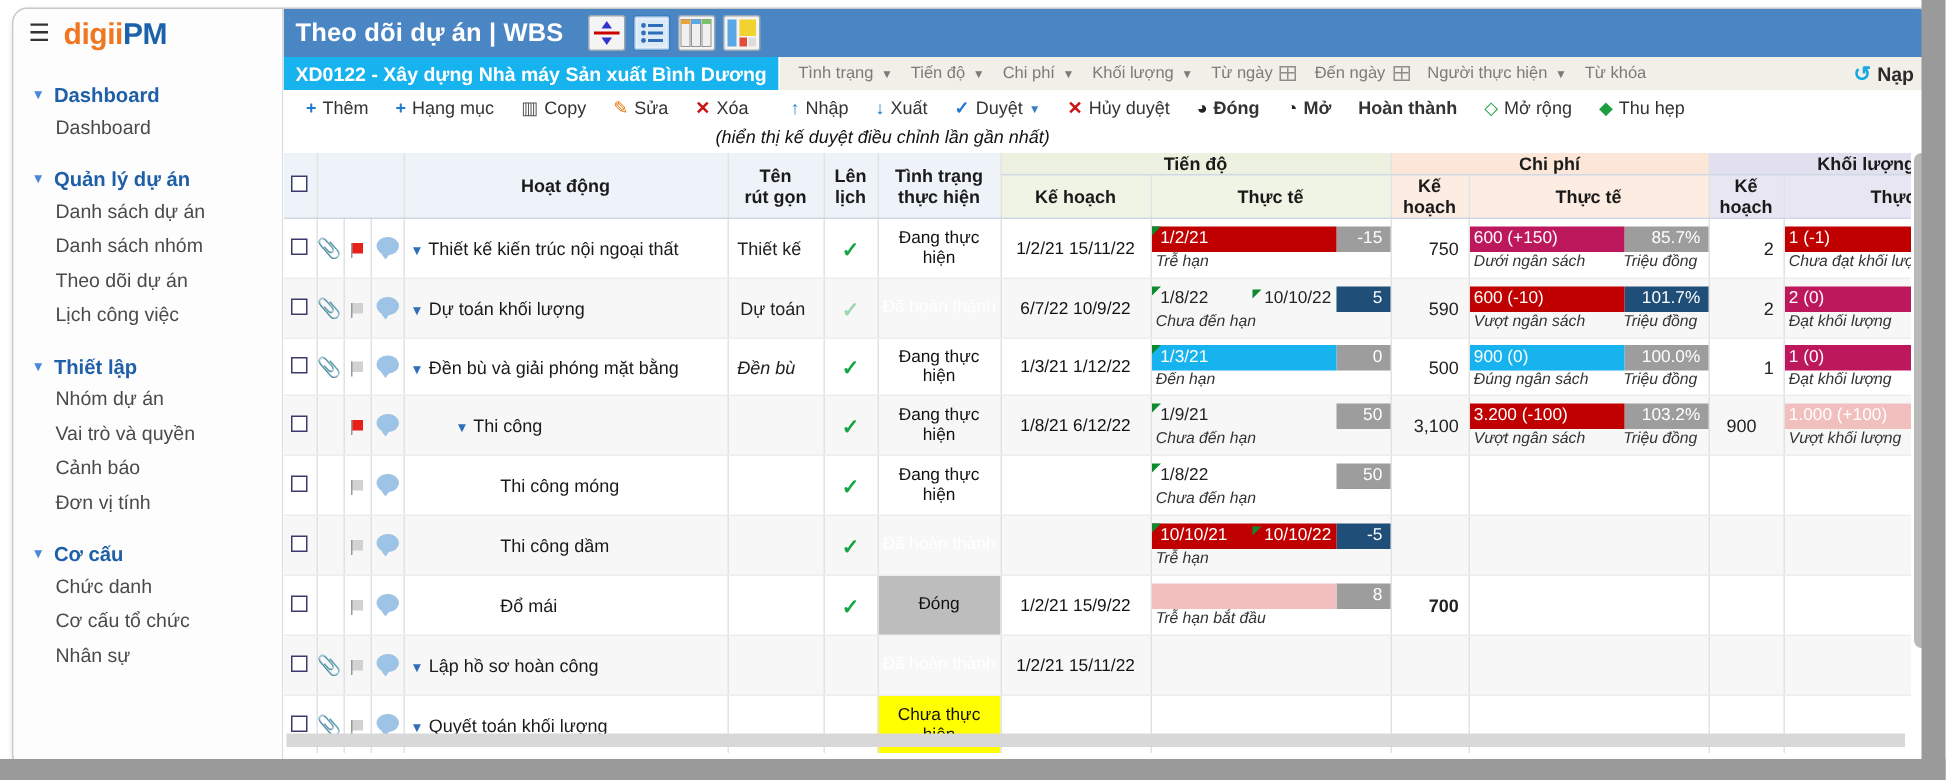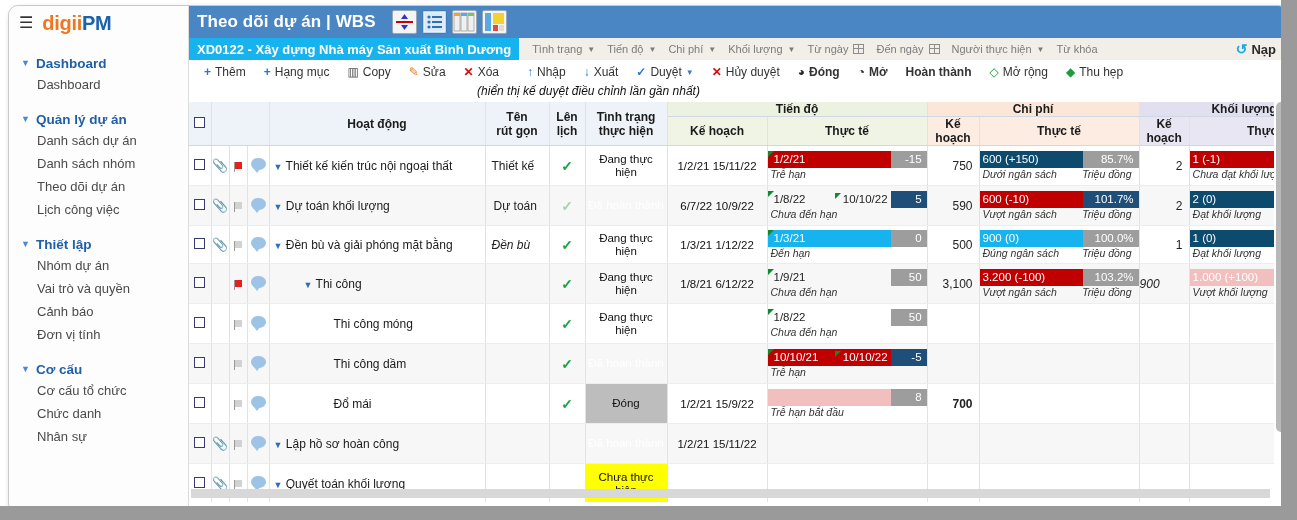--- a/index.html
+++ b/index.html
@@ -133,21 +133,21 @@
   .plan-dates{ text-align:center; font-size:11.5px; color:#111; white-space:nowrap;}
   .actwrap{ padding:0; }
   .bar{ display:flex; align-items:stretch; height:17px; }
   .bar .seg{ flex:1; display:flex; align-items:center; padding:0 3px; font-size:11.5px;
              position:relative; white-space:nowrap;}
   .bar .num{ width:36px; flex:none; display:flex; align-items:center; justify-content:flex-end;
              padding-right:5px; font-size:11.5px; }
   .sub{ font-size:10.5px; font-style:italic; color:#333; padding:0 3px; line-height:13px; display:flex; gap:4px;}
   .sub .s2{ margin-left:auto; padding-right:4px;}
   .red-bg{ background:#c00000; color:#fff; }
-  .green-bg{ background:#0c4a6e; color:#fff; }
+  .green-bg{ background:#be185d; color:#fff; }
   .cyan-bg{ background:#17b3ef; color:#fff; }
   .pink-bg{ background:#f2bfbf; color:#fff; }
   .grey-num{ background:#9d9d9d; color:#fff; }
   .navy-num{ background:#1f4e79; color:#fff; }
   .corner{ position:absolute; left:0; top:0; width:0; height:0;
            border-left:6px solid #0d8a2e; border-bottom:6px solid transparent;}
 
   
   .vscroll{ position:absolute; right:1px; top:96px; bottom:10px; width:12px; background:#fff;}
   .vthumb{ position:absolute; left:1px; top:0; width:10px; height:330px; background:#b9b9b9; border-radius:5px;}
@@ -196,22 +196,22 @@
       <div class="nav-item">Vai trò và quyền</div>
       <div class="nav-item">Cảnh báo</div>
       <div class="nav-item">Đơn vị tính</div>
     </div>
 
     <div class="nav-group">
       <div class="nav-head">
         <span class="caret">▼</span>
         <span>Cơ cấu</span>
       </div>
+      <div class="nav-item">Chức danh</div>
       <div class="nav-item">Cơ cấu tổ chức</div>
-      <div class="nav-item">Chức danh</div>
       <div class="nav-item">Nhân sự</div>
     </div>
   </div>
 
   <div class="main">
 
     <div class="titlebar">
       <span class="ttl">Theo dõi dự án  | WBS</span>
       <span class="view-icons">
         <span class="vic">
@@ -543,21 +543,21 @@
               <td class="actwrap">
                 <div class="bar">
                   <div class="seg red-bg">3.200 (-100)</div>
                   <div class="num grey-num" style="width:56px">103.2%</div>
                 </div>
                 <div class="sub">
                   <span>Vượt ngân sách</span>
                   <span class="s2">Triệu đồng</span>
                 </div>
               </td>
-              <td style="text-align: left; padding-right: 6px; font-style: italic;">900</td>
+              <td style="text-align: center; padding-right: 6px;">900</td>
               <td class="actwrap">
                 <div class="bar">
                   <div class="seg pink-bg">1.000 (+100)</div>
                 </div>
                 <div class="sub">
                   <span>Vượt khối lượng</span>
                 </div>
               </td>
             </tr>
             <tr style="height: 40px;">

